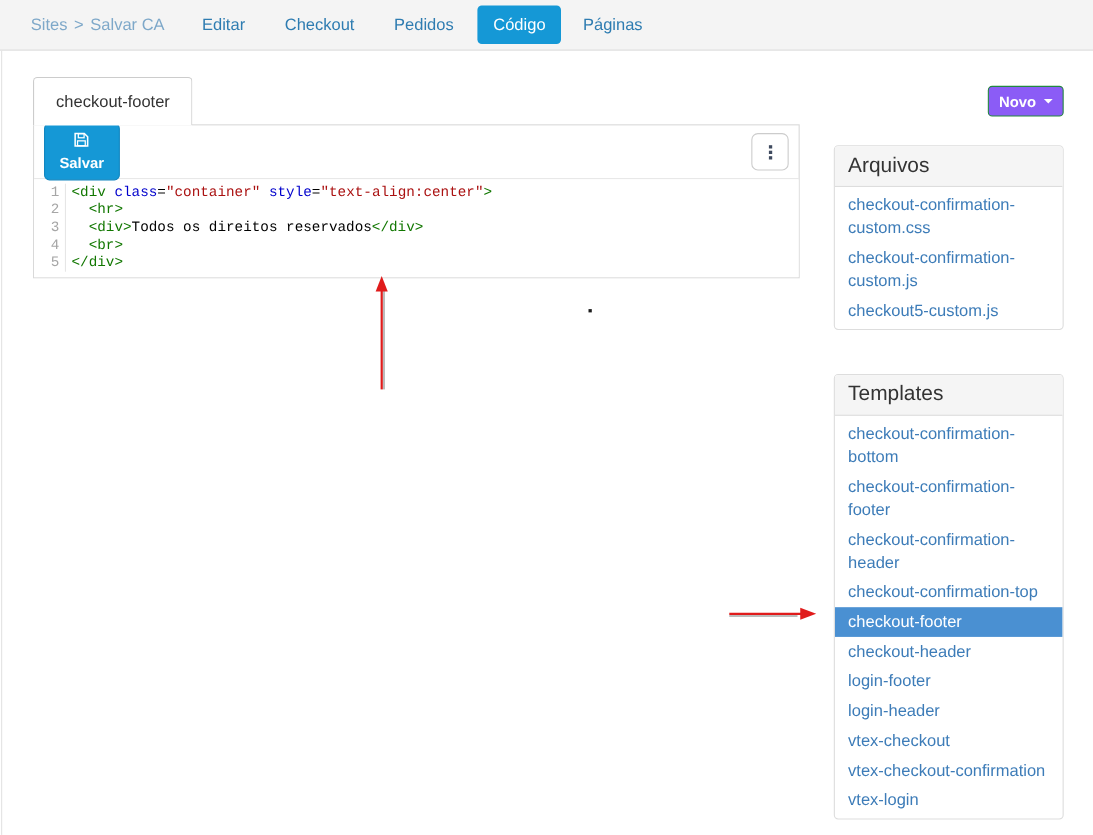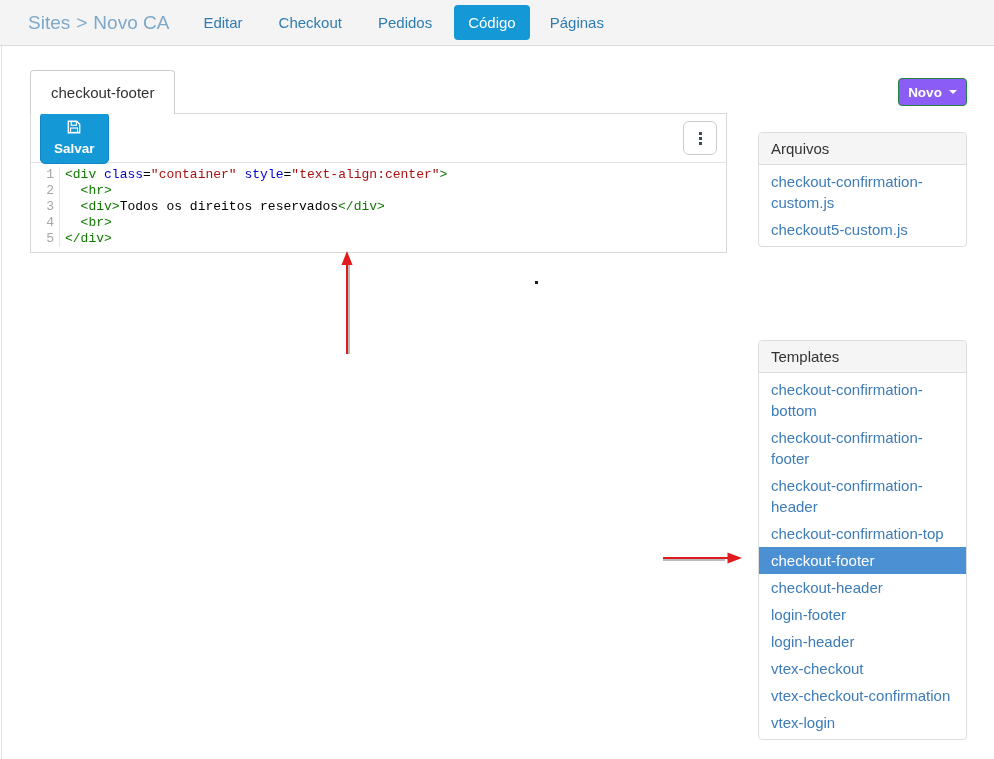--- a/index.html
+++ b/index.html
@@ -9,21 +9,21 @@
     -webkit-font-smoothing:antialiased;
   }
   a{text-decoration:none;cursor:pointer;}
 
   
   .topnav{
     position:absolute;top:0;left:0;right:0;height:46px;
     background:#f4f4f4;border-bottom:1px solid #ddd;
     display:flex;align-items:center;padding-left:28px;box-sizing:border-box;
   }
-  .breadcrumb{display:flex;align-items:flex-start;gap:6px;margin-right:32px;font-size:19px;}
+  .breadcrumb{display:flex;align-items:flex-start;gap:6px;margin-right:32px;font-size:15px;}
   .crumb{color:#7ea8c9;}
   .crumb-sep{color:#7ea8c9;}
   .nav-items{display:flex;align-items:center;}
   .nav-item{color:#2e7cb1;font-size:15px;margin-right:32px;padding:9px 2px;}
   .nav-item.active{
     background:#1598d6;color:#fff;border-radius:4px;
     padding:9px 14px;margin-right:18px;margin-left:-12px;
   }
 
   
@@ -83,41 +83,41 @@
     border-right:4px solid transparent;border-top:4px solid #fff;}
 
   .panel{
     position:absolute;left:758px;width:209px;box-sizing:border-box;
     background:#fff;border:1px solid #ddd;border-radius:4px;overflow:hidden;
   }
   .panel-files{top:132px;}
   .panel-templates{top:340px;}
   .panel-header{
     background:#f5f5f5;border-bottom:1px solid #ddd;
-    padding:7px 12px;font-size:15px;color:#333;
+    padding:7px 12px;font-size:19px;color:#333;
   }
   .panel-list{padding:3px 0;}
   .panel-link{
     display:block;padding:3px 12px;font-size:15px;line-height:21px;
     color:#3d7cb8;overflow-wrap:break-word;
   }
   .panel-link.selected{background:#4a90d2;color:#fff;}
 
   
   .overlay{position:absolute;left:0;top:0;pointer-events:none;z-index:6;}
   .stray-dot{position:absolute;left:535px;top:281px;width:3px;height:3px;background:#1d1d1d;z-index:6;}
 </style>
 </head>
 <body>
 
 <div class="topnav">
   <div class="breadcrumb">
     <a class="crumb">Sites</a>
     <span class="crumb-sep">&gt;</span>
-    <a class="crumb">Novo CA</a>
+    <a class="crumb">Salvar CA</a>
   </div>
   <div class="nav-items">
       <a class="nav-item">Editar</a>
       <a class="nav-item">Checkout</a>
       <a class="nav-item">Pedidos</a>
       <a class="nav-item active">Código</a>
       <a class="nav-item">Páginas</a>
     </div>
 </div>
 
@@ -160,20 +160,21 @@
 </div>
 
 <button class="btn-novo">
   <span>Novo</span>
   <span class="caret-down"></span>
 </button>
 
 <div class="panel panel-files">
   <div class="panel-header">Arquivos</div>
   <div class="panel-list">
+      <a class="panel-link">checkout-confirmation-custom.css</a>
       <a class="panel-link">checkout-confirmation-custom.js</a>
       <a class="panel-link">checkout5-custom.js</a>
     </div>
 </div>
 
 <div class="panel panel-templates">
   <div class="panel-header">Templates</div>
   <div class="panel-list">
       <a class="panel-link">checkout-confirmation-bottom</a>
       <a class="panel-link">checkout-confirmation-footer</a>

